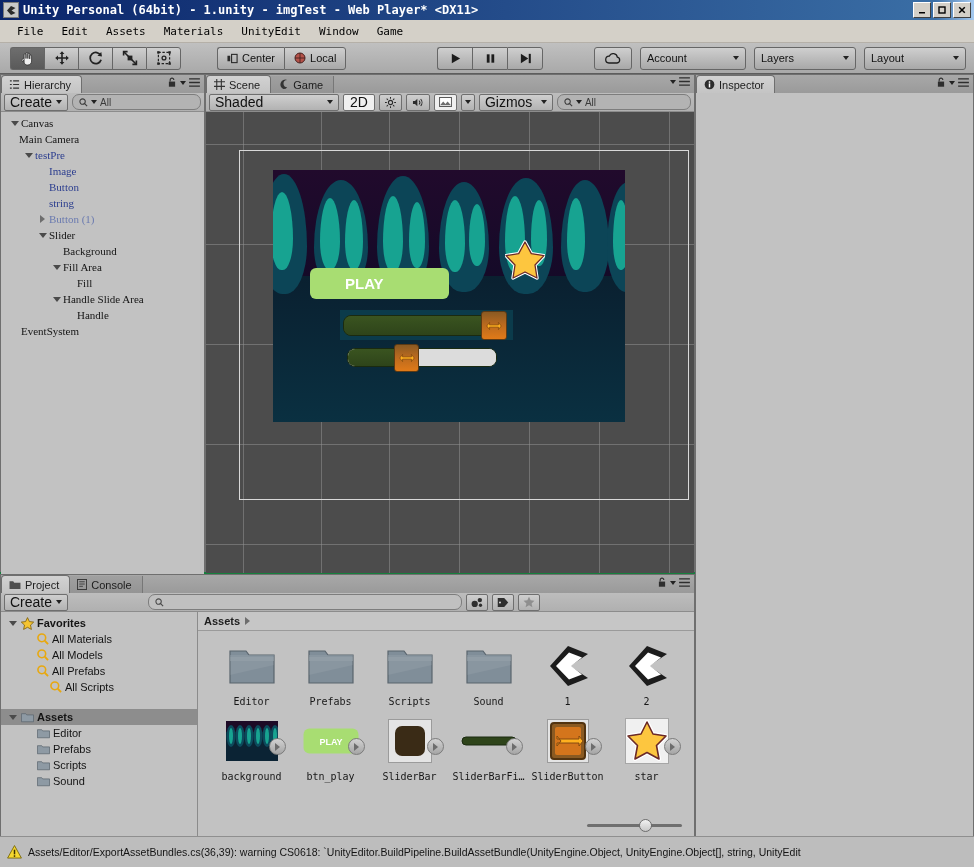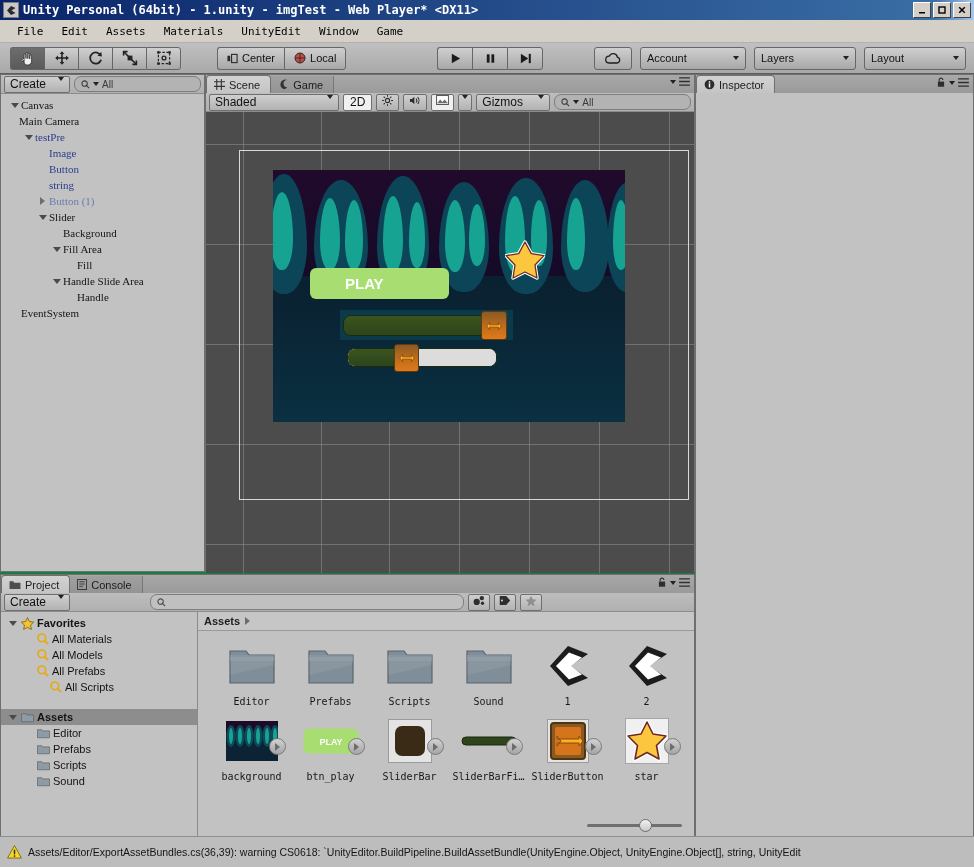--- a/index.html
+++ b/index.html
@@ -121,21 +121,21 @@
   }
   .tabtools{position:absolute;right:4px;top:2px;display:flex;align-items:center;gap:3px;}
 
   .subbar{
     height:18px;background:linear-gradient(to bottom,#bdbdbd,#b0b0b0);
     border-bottom:1px solid #8c8c8c;display:flex;align-items:center;padding:0 3px;gap:4px;
   }
   .smallbtn{
     height:15px;padding:0 5px;border:1px solid #6f6f6f;border-radius:2px;
     background:linear-gradient(to bottom,#cfcfcf,#b2b2b2);
-    display:flex;align-items:flex-start;gap:12px;font-size:12px;color:#111;
+    display:flex;align-items:center;gap:4px;font-size:14px;color:#111;
   }
   .searchfield{
     flex:1;height:14px;border-radius:7px;border:1px solid #7d7d7d;
     background:#b3b3b3;display:flex;align-items:center;padding:0 6px;gap:3px;
     font-size:10px;color:#3a3a3a;
   }
 
   
   #hierarchy{left:0;top:74px;width:205px;height:498px;}
   .hbody{background:#c2c2c2;height:460px;overflow:hidden;padding-top:3px;}
@@ -343,20 +343,39 @@
         <span class="caret"></span>
       </div>
       <div class="dd" style="width:88px">
         <span class="lbl">Layout</span>
         <span class="caret"></span>
       </div>
     </div>
   </div>
 
   <div class="panel" id="hierarchy">
+    <div class="tabrow">
+      <div class="tab active">
+        <svg width="11" height="11" viewBox="0 0 12 12">
+            <path d="M1 2h2M1 6h2M1 10h2" stroke="#333" stroke-width="1.3"></path>
+            <path d="M4.5 2h6.5M4.5 6h6.5M4.5 10h6.5" stroke="#333" stroke-width="1.3"></path>
+          </svg>
+        <span>Hierarchy</span>
+      </div>
+      <div class="tabtools">
+        <svg width="10" height="11" viewBox="0 0 10 12">
+            <path d="M3 5V3.2a2 2 0 014 0" fill="none" stroke="#2e2e2e" stroke-width="1.2"></path>
+            <rect x="1.6" y="5" width="6.8" height="5.6" fill="#2e2e2e"></rect>
+          </svg>
+        <span class="caret"></span>
+        <svg width="11" height="9" viewBox="0 0 12 10">
+            <path d="M0 1h12M0 5h12M0 9h12" stroke="#2e2e2e" stroke-width="1.4"></path>
+          </svg>
+      </div>
+    </div>
     <div class="subbar">
       <div class="smallbtn">
         <span>Create</span>
         <span class="caret"></span>
       </div>
       <div class="searchfield">
         <svg width="9" height="9" viewBox="0 0 10 10">
             <circle cx="4" cy="4" r="3" fill="none" stroke="#3c3c3c" stroke-width="1.2"></circle>
             <path d="M6.3 6.3L9 9" stroke="#3c3c3c" stroke-width="1.3"></path>
           </svg>

